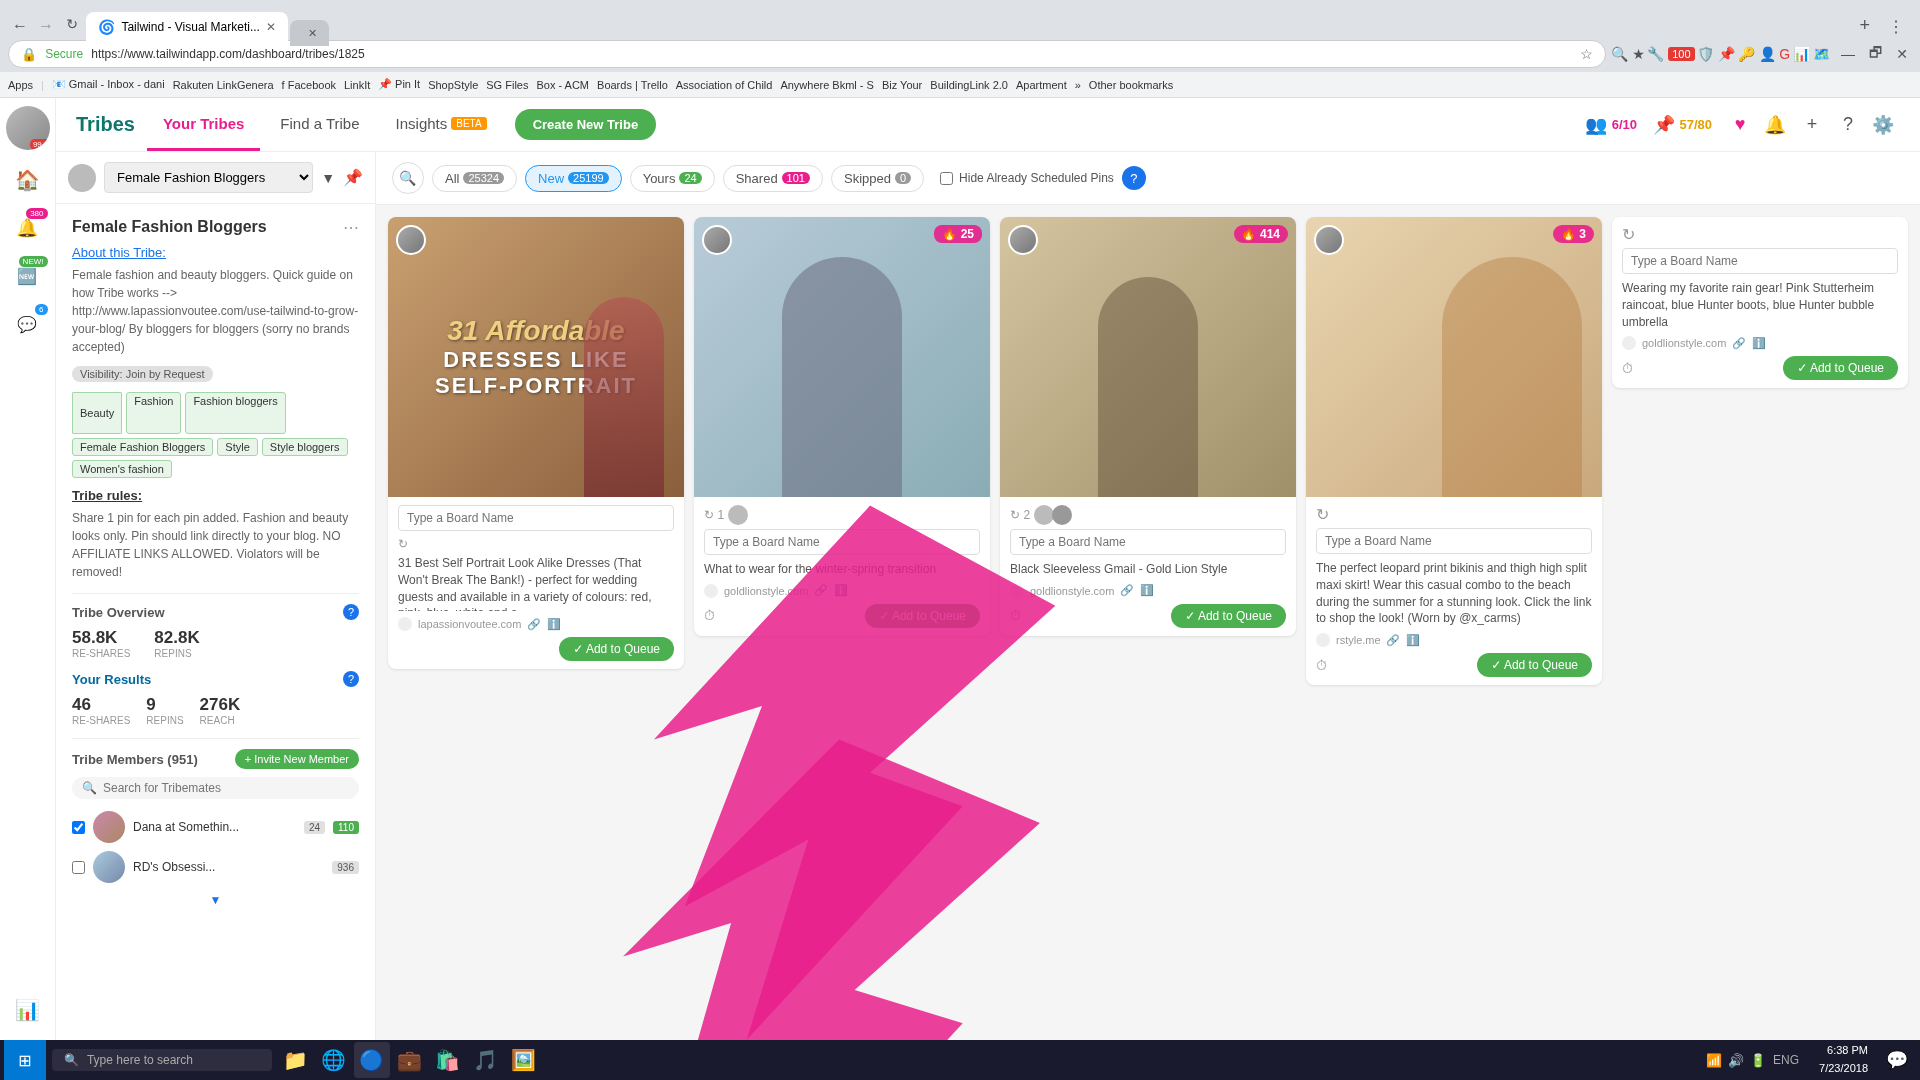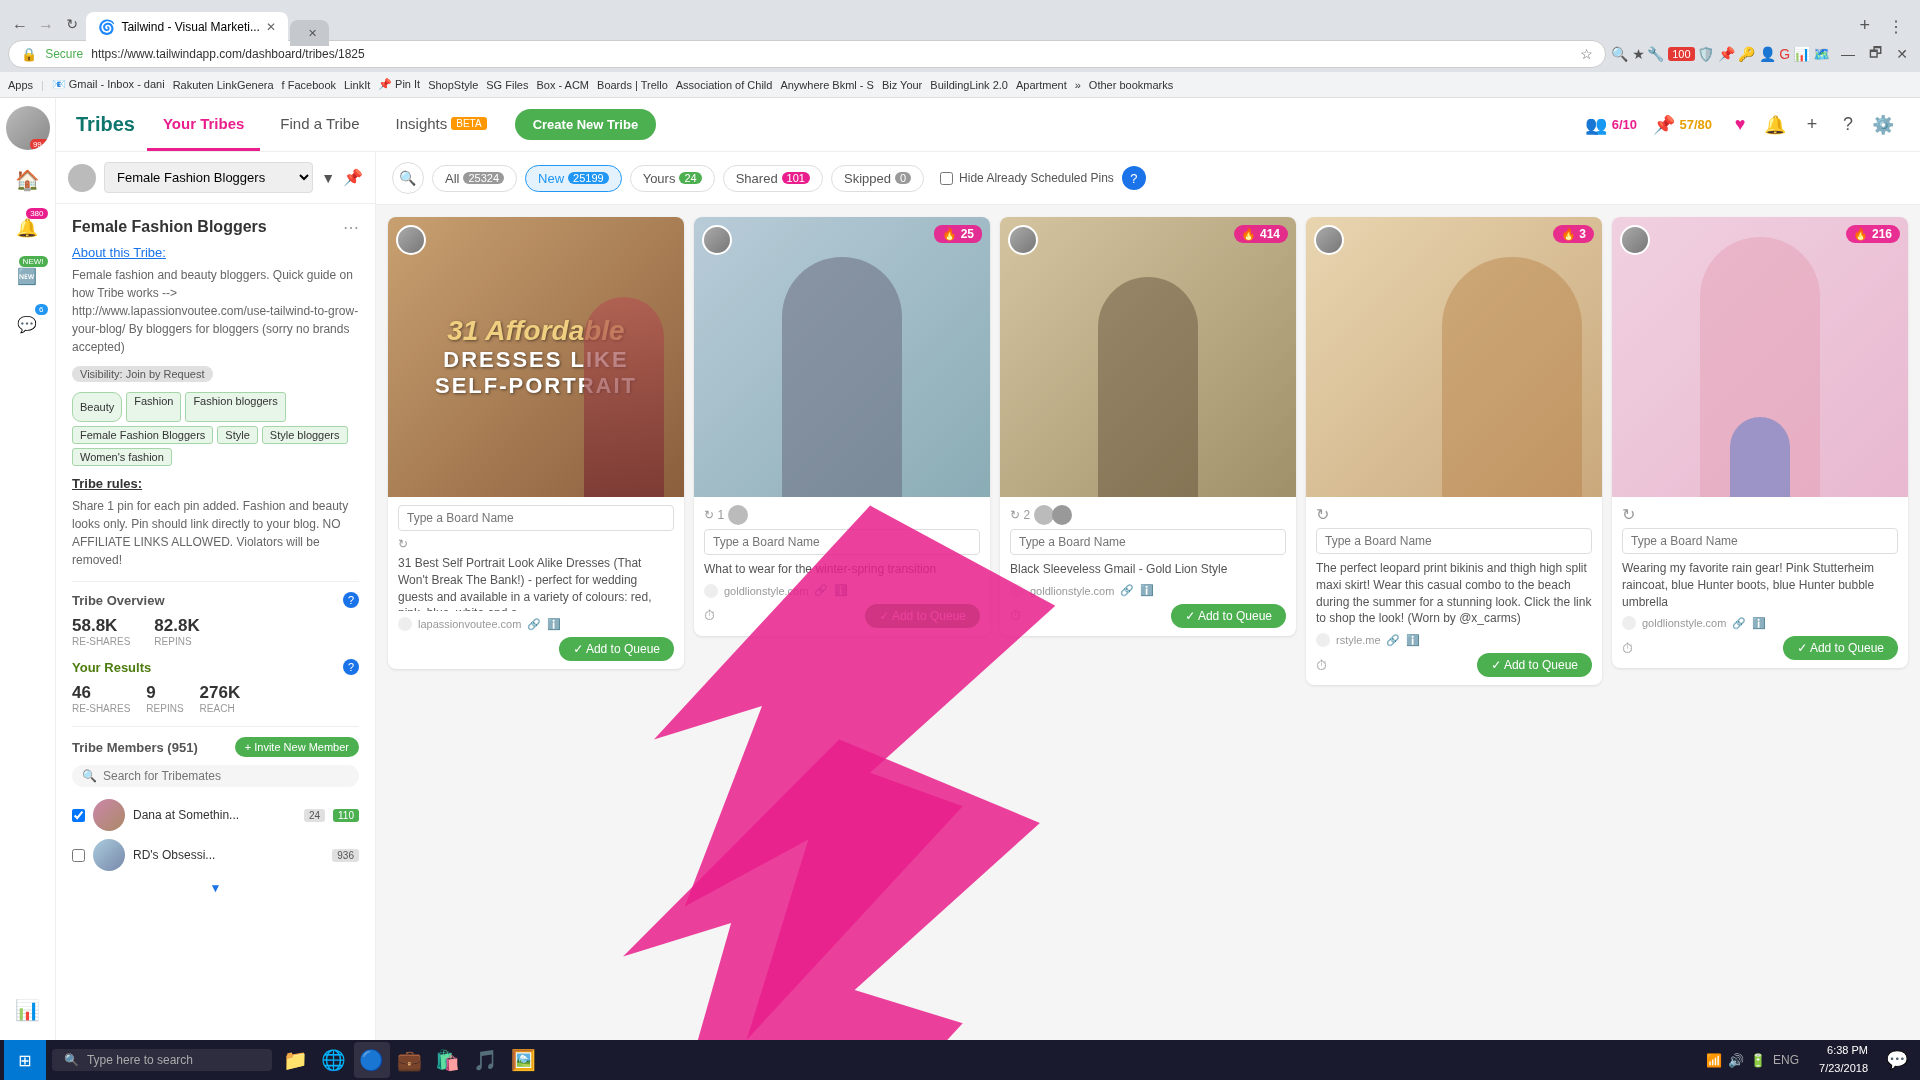--- a/index.html
+++ b/index.html
@@ -147,21 +147,21 @@
 
         <div style="padding:14px 16px;flex:1;overflow-y:auto;">
           <div style="display:flex;align-items:flex-start;justify-content:space-between;margin-bottom:8px;">
             <span style="font-size:16px;font-weight:bold;color:#333;">Female Fashion Bloggers</span>
             <span style="color:#999;cursor:pointer;font-size:16px;">⋯</span>
           </div>
           <a style="color:#1a73e8;text-decoration:underline;font-size:13px;cursor:pointer;display:block;margin-bottom:6px;">About this Tribe:</a>
           <p style="font-size:12px;color:#666;line-height:1.5;margin-bottom:10px;">Female fashion and beauty bloggers. Quick guide on how Tribe works --&gt; http://www.lapassionvoutee.com/use-tailwind-to-grow-your-blog/ By bloggers for bloggers (sorry no brands accepted)</p>
           <div style="background:#e0e0e0;border-radius:10px;padding:2px 8px;font-size:11px;color:#555;display:inline-block;margin-bottom:10px;">Visibility: Join by Request</div>
           <div style="display:flex;flex-wrap:wrap;gap:4px;margin-bottom:10px;">
-            <span style="background:#e8f5e9;border:1px solid #a5d6a7;border-radius:9px;padding:8px 7px;font-size:11px;color:#333;">Beauty</span>
+            <span style="background:#e8f5e9;border:1px solid #a5d6a7;border-radius:1px;padding:14px 7px;font-size:11px;color:#333;">Beauty</span>
             <span style="background:#e8f5e9;border:1px solid #a5d6a7;border-radius:3px;padding:2px 7px;font-size:11px;color:#333;">Fashion</span>
             <span style="background:#e8f5e9;border:1px solid #a5d6a7;border-radius:3px;padding:2px 7px;font-size:11px;color:#333;">Fashion bloggers</span>
             <span style="background:#e8f5e9;border:1px solid #a5d6a7;border-radius:3px;padding:2px 7px;font-size:11px;color:#333;">Female Fashion Bloggers</span>
             <span style="background:#e8f5e9;border:1px solid #a5d6a7;border-radius:3px;padding:2px 7px;font-size:11px;color:#333;">Style</span>
             <span style="background:#e8f5e9;border:1px solid #a5d6a7;border-radius:3px;padding:2px 7px;font-size:11px;color:#333;">Style bloggers</span>
             <span style="background:#e8f5e9;border:1px solid #a5d6a7;border-radius:3px;padding:2px 7px;font-size:11px;color:#333;">Women's fashion</span>
           </div>
           <div style="font-weight:bold;font-size:13px;color:#333;margin-bottom:6px;text-decoration:underline;cursor:pointer;">Tribe rules:</div>
           <p style="font-size:12px;color:#666;line-height:1.5;margin-bottom:12px;">Share 1 pin for each pin added. Fashion and beauty looks only. Pin should link directly to your blog. NO AFFILIATE LINKS ALLOWED. Violators will be removed!</p>
 
@@ -179,21 +179,21 @@
               <div>
                 <div style="font-size:17px;font-weight:bold;color:#333;">82.8K</div>
                 <div style="font-size:10px;color:#999;text-transform:uppercase;">REPINS</div>
               </div>
             </div>
           </div>
 
           
           <div style="margin-bottom:12px;">
             <div style="display:flex;align-items:center;justify-content:space-between;margin-bottom:8px;">
-              <span style="font-size:13px;font-weight:bold;color:#4d7c0f;">Your Results</span>
+              <span style="font-size:13px;font-weight:bold;color:#0369a1;">Your Results</span>
               <span style="width:16px;height:16px;border-radius:50%;background:#1a73e8;color:white;font-size:11px;display:inline-flex;align-items:center;justify-content:center;cursor:pointer;">?</span>
             </div>
             <div style="display:flex;gap:16px;">
               <div>
                 <div style="font-size:17px;font-weight:bold;color:#333;">46</div>
                 <div style="font-size:10px;color:#999;text-transform:uppercase;">RE-SHARES</div>
               </div>
               <div>
                 <div style="font-size:17px;font-weight:bold;color:#333;">9</div>
                 <div style="font-size:10px;color:#999;text-transform:uppercase;">REPINS</div>
@@ -369,28 +369,20 @@
                 <span style="cursor:pointer;">ℹ️</span>
               </div>
               <div style="display:flex;align-items:center;justify-content:space-between;">
                 <span style="color:#999;font-size:14px;">⏱</span>
                 <button style="background:#4caf50;color:white;border:none;border-radius:16px;padding:5px 14px;font-size:12px;cursor:pointer;">✓ Add to Queue</button>
               </div>
             </div>
           </div>
 
           <div style="flex:1;background:white;border-radius:8px;overflow:hidden;box-shadow:0 1px 3px rgba(0,0,0,0.1);min-width:0;">
-            <div style="position:relative;width:100%;height:280px;background:linear-gradient(135deg,#f0d0e0,#e8b8d0);overflow:hidden;">
-              <div style="position:absolute;top:8px;left:8px;width:30px;height:30px;border-radius:50%;background:linear-gradient(135deg,#aaa,#777);border:2px solid white;"></div>
-              <div style="position:absolute;top:8px;right:8px;background:rgba(233,30,140,0.9);color:white;border-radius:12px;padding:2px 8px;font-size:12px;font-weight:bold;">🔥 216</div>
-
-              <div style="position:absolute;bottom:0;left:50%;transform:translateX(-50%);width:120px;height:260px;background:rgba(230,160,180,0.5);border-radius:60px 60px 0 0;"></div>
-
-              <div style="position:absolute;bottom:0;left:50%;transform:translateX(-50%);width:60px;height:80px;background:rgba(80,120,200,0.5);border-radius:30px 30px 0 0;"></div>
-            </div>
             <div style="padding:8px 10px;">
               <div style="color:#999;font-size:16px;cursor:pointer;margin-bottom:4px;">↻</div>
               <input type="text" placeholder="Type a Board Name" style="width: 100%; border: 1px solid rgb(221, 221, 221); border-radius: 4px; padding: 5px 8px; font-size: 12px; color: rgb(153, 153, 153); margin-bottom: 6px; outline: none;">
               <p style="font-size:12px;color:#555;line-height:1.4;margin-bottom:6px;max-height:56px;overflow:hidden;">Wearing my favorite rain gear! Pink Stutterheim raincoat, blue Hunter boots, blue Hunter bubble umbrella</p>
               <div style="display:flex;align-items:center;gap:6px;font-size:11px;color:#999;margin-bottom:6px;">
                 <div style="width:14px;height:14px;border-radius:50%;background:#eee;display:inline-block;"></div>
                 <span>goldlionstyle.com</span>
                 <span style="cursor:pointer;">🔗</span>
                 <span style="cursor:pointer;">ℹ️</span>
               </div>

